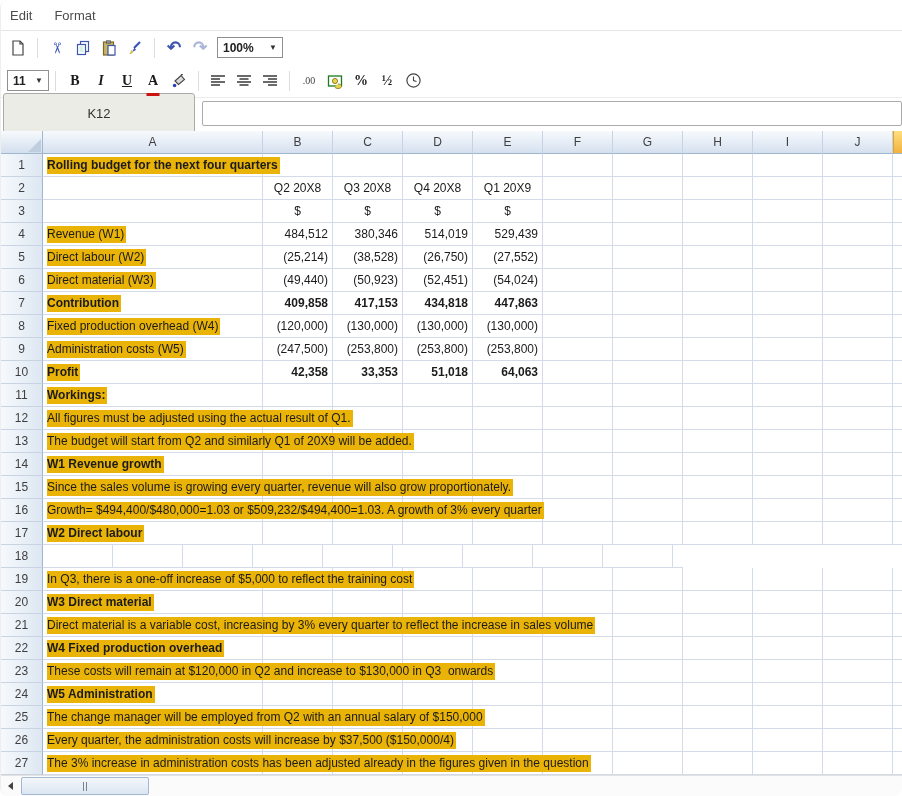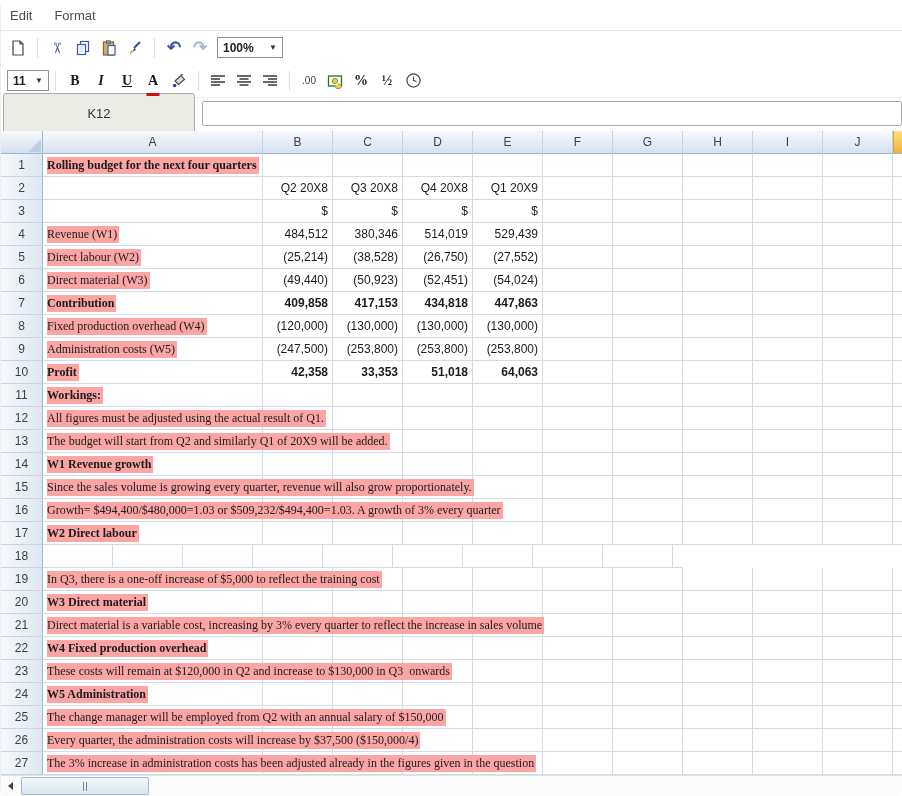--- a/index.html
+++ b/index.html
@@ -22,21 +22,21 @@
   .tb-btn svg { display:block; }
   .glyph-btn { font-family:"Liberation Serif", serif; font-size:14px; font-weight:bold; color:#1a1a1a; }
   .italic { font-style:italic; }
   .underline { text-decoration:underline; }
   .scissors { color:#3b55b0; font-size:15px; display:inline-block; transform:rotate(90deg); }
   .undo-glyph { color:#3b55b0; font-size:17px; font-weight:bold; }
   .redo-glyph { color:#a9b6d9; font-size:17px; font-weight:bold; }
   .acolor { position:relative; line-height:14px; }
   .acolor .red-bar { position:absolute; left:50%; transform:translateX(-50%); bottom:-3px;
                      width:13px; height:3px; background:#cc1111; }
-  .dec-label { font-size:10px; color:#444; font-family:Liberation Sans, sans-serif; }
+  .dec-label { font-size:10px; color:#444; font-family:Liberation Serif, serif; }
   .dropdown { display:flex; align-items:center; justify-content:space-between; border:1px solid #8f8f8f;
               background:#fff; height:21px; padding:0 5px; font-size:12px; color:#222; cursor:default;font-weight:bold; }
   .dropdown .caret { font-size:8px; color:#333; margin-left:5px; }
   .zoom-box { width:66px; margin-left:4px; }
   .size-box { width:42px; margin-left:2px; }
 
   
   .formula-bar { height:33px; display:flex; align-items:center; gap:7px; padding:3px 0 5px 2px;
                  background:#fff; }
   .name-box { width:192px; height:41px; background:#ecece6; border:1px solid #ababab; border-radius:3px;
@@ -59,24 +59,24 @@
                      border-left:1px solid #dca42f; border-right:none; }
   .grid-row { display:flex; height:23px; }
   .rowhdr { width:42px; background:linear-gradient(90deg,#f6f9fc,#dde7f2);
             border-right:1px solid #9eb6ce; border-bottom:1px solid #c9d3e1;
             font-size:12px; color:#3f3f3f; display:flex; align-items:center; justify-content:center;
             cursor:default; }
   .cell { border-right:1px solid #d4dbe8; border-bottom:1px solid #d4dbe8; font-size:12px;
           color:#1b1b1b; height:23px; background:transparent; cursor:cell; }
   .cell-a { width:220px; display:flex; align-items:center; padding-left:4px; overflow:visible;
             position:relative; z-index:2; border-right:1px solid #d4dbe8; }
-  .cell-a .atext { white-space:pre; background:#fca5a5; position:relative; z-index:2; line-height:17px;
-                   padding-right:2px;font-family:Liberation Serif, serif; }
+  .cell-a .atext { white-space:pre; background:#eab308; position:relative; z-index:2; line-height:17px;
+                   padding-right:2px; }
   .cell-v { width:70px; line-height:22px; text-align:right; padding:0 4px 0 2px; white-space:nowrap; }
-  .cell-v.left { text-align:right; padding-left:4px; }
+  .cell-v.left { text-align:center; padding-left:4px; }
   .cell-ksliver { width:10px; border-right:none; }
   .bold { font-weight:bold; }
 
   
   .hscroll { height:21px; background:#fbfbfb; border-top:1px solid #e2e2e2; position:relative; }
   .hs-arrow { position:absolute; left:0; top:0; width:19px; height:20px; display:flex;
               align-items:center; justify-content:center; cursor:default; }
   .hs-arrow .tri { width:0; height:0; border-right:5px solid #444;
                    border-top:4px solid transparent; border-bottom:4px solid transparent; }
   .hs-thumb { position:absolute; left:20px; top:1px; width:128px; height:18px;

